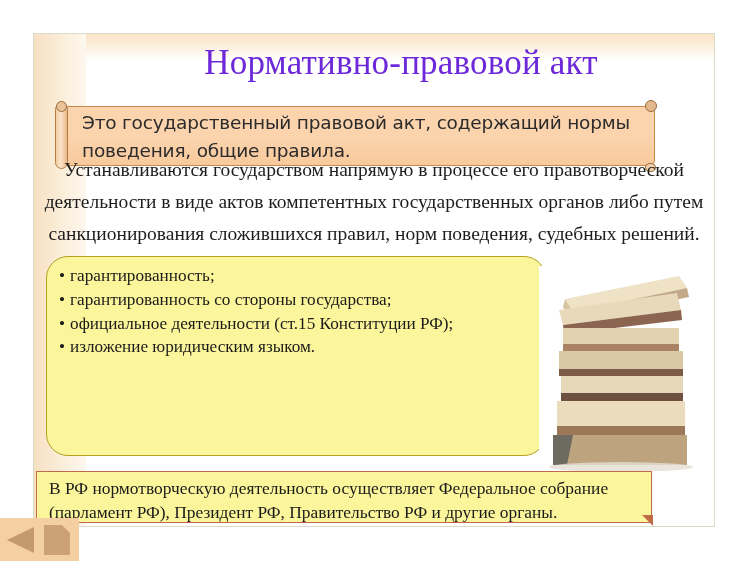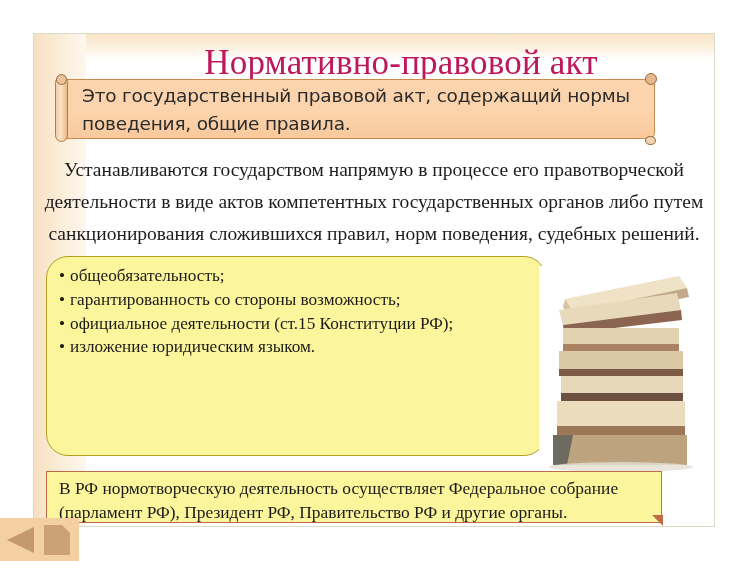--- a/index.html
+++ b/index.html
@@ -38,29 +38,29 @@
   }
 
   
   #title{
     position:absolute;
     left:52px; top:6px;
     width:630px;
     text-align:center;
     font-size:35px;
     line-height:46px;
-    color:#be185d;
+    color:#6d28d9;
     letter-spacing:0.2px;
     white-space:nowrap;
   }
 
   
   #scroll-wrap{
     position:absolute;
-    left:11px; top:45px;
+    left:11px; top:72px;
     width:622px; height:62px;
   }
   #scroll-body{
     position:absolute;
     left:12px; top:0;
     width:598px; height:60px;
     background:linear-gradient(to bottom,#fbd4ae 0%,#fbd3ac 55%,#f8c99c 100%);
     border:1px solid #c98a4e;
     border-radius:2px 2px 6px 6px;
     box-sizing:border-box;
@@ -149,21 +149,21 @@
   
   #books{
     position:absolute;
     left:505px; top:232px;
     width:175px; height:205px;
   }
 
   
   #note{
     position:absolute;
-    left:12px; top:437px;
+    left:2px; top:437px;
     width:616px; height:52px;
     background:#fbf59b;
     border:1.8px solid #c06a48;
     box-sizing:border-box;
     padding:4px 10px 0 12px;
   }
   #note-text{
     font-size:17.4px;
     line-height:24px;
     color:#1b1b1b;
@@ -222,22 +222,22 @@
     <div class="curl-l"></div>
     <div class="curl-dot-tl"></div>
     <div class="curl-dot-tr"></div>
     <div class="curl-dot-br"></div>
   </div>
 
   <div id="para">Устанавливаются государством напрямую в процессе его правотворческой деятельности в виде актов компетентных государственных органов либо путем санкционирования сложившихся правил, норм поведения, судебных решений.</div>
 
   <div id="bullets">
     <ul class="blist">
-      <li>общеобязательность;</li>
-      <li>гарантированность со стороны возможность;</li>
+      <li>гарантированность;</li>
+      <li>гарантированность со стороны государства;</li>
       <li>официальное деятельности (ст.15 Конституции РФ);</li>
       <li>изложение юридическим языком.</li>
     </ul>
   </div>
 
   <svg id="books" viewBox="0 0 175 205">
     <rect x="0" y="0" width="175" height="205" fill="#ffffff"></rect>
 
     <polygon points="26,33 140,10 148,22 34,46" fill="#efe2c5"></polygon>
     <polygon points="26,33 34,46 32,54 24,41" fill="#d6c3a0"></polygon>

